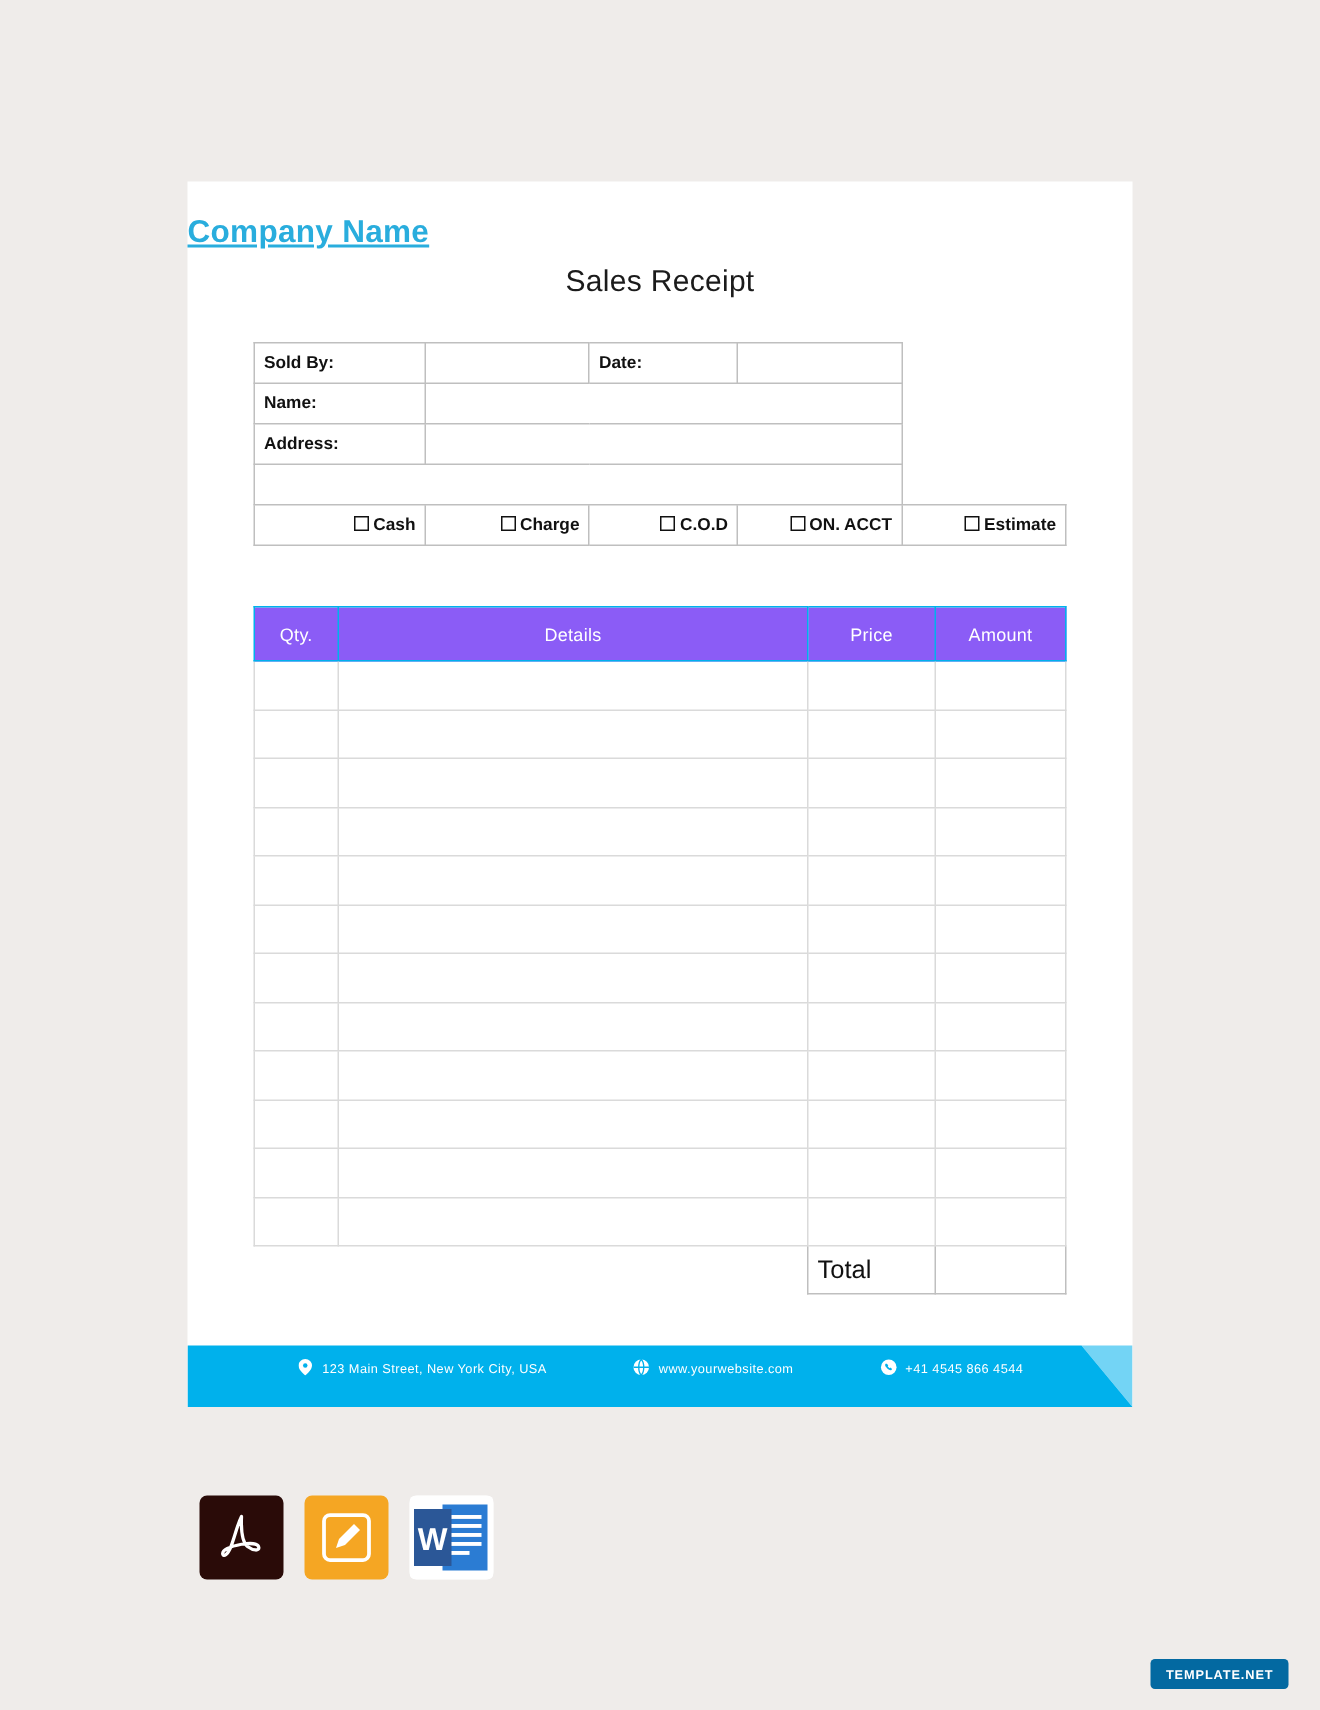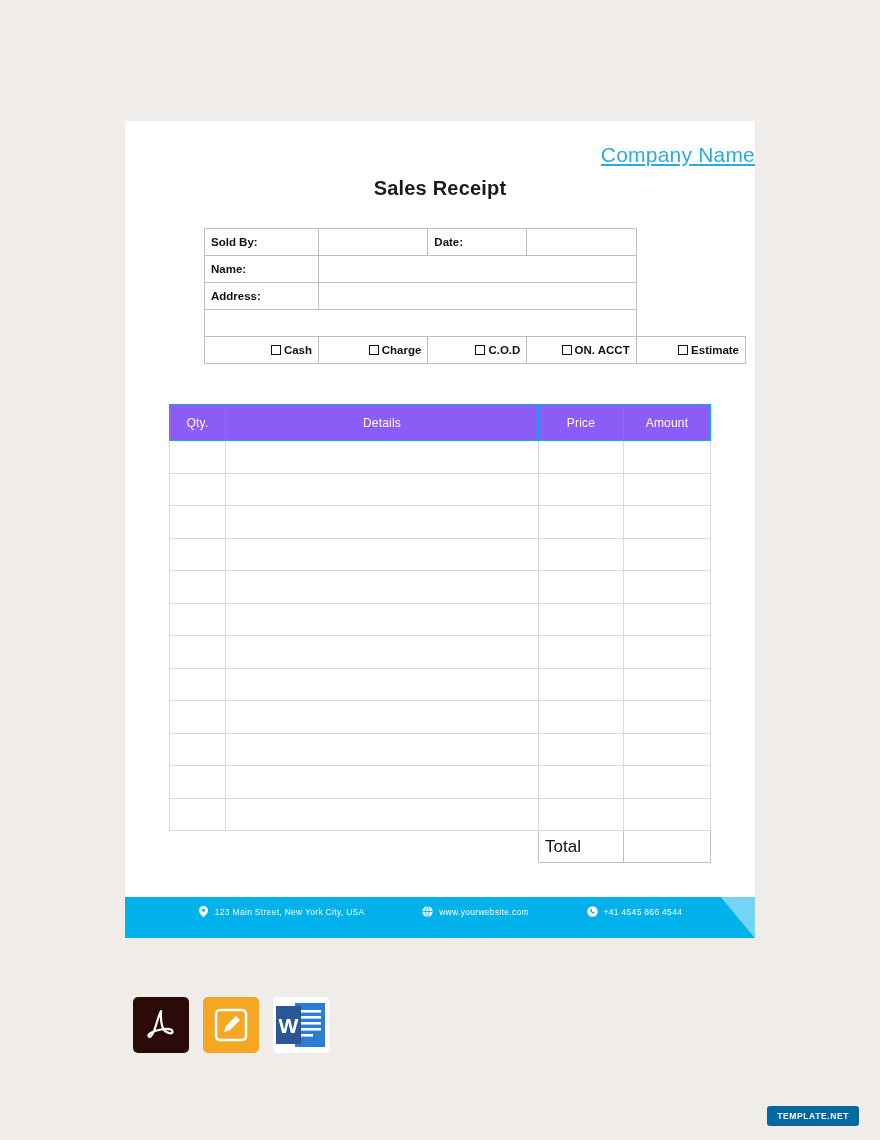--- a/index.html
+++ b/index.html
@@ -20,46 +20,45 @@
     position: absolute;
     left: 125px;
     top: 121px;
     width: 630px;
     height: 817px;
     background: #ffffff;
   }
 
   
   .company-name {
-    text-align: right;
+    text-align: left;
     margin-top: 22px;
     font-size: 21px;
-    font-weight: normal;
+    font-weight: bold;
     color: #29addd;
     text-decoration: underline;
     letter-spacing: 0.2px;
   }
   .doc-title {
     text-align: center;
     margin-top: 10px;
     font-size: 20px;
-    font-weight: bold;
+    font-weight: normal;
     color: #1b1b1b;
     letter-spacing: 0.2px;
   }
 
   
   .info-wrap {
     margin: 28px 44px 0 44px;
   }
   table.info {
     border-collapse: collapse;
     width: 100%;
     table-layout: fixed;
-    margin-left: 35px;
   }
   table.info td {
     border: 1px solid #bfbfbf;
     height: 26px;
     font-size: 11.5px;
     font-weight: bold;
     color: #111;
     padding: 0 6px;
     vertical-align: middle;
   }

